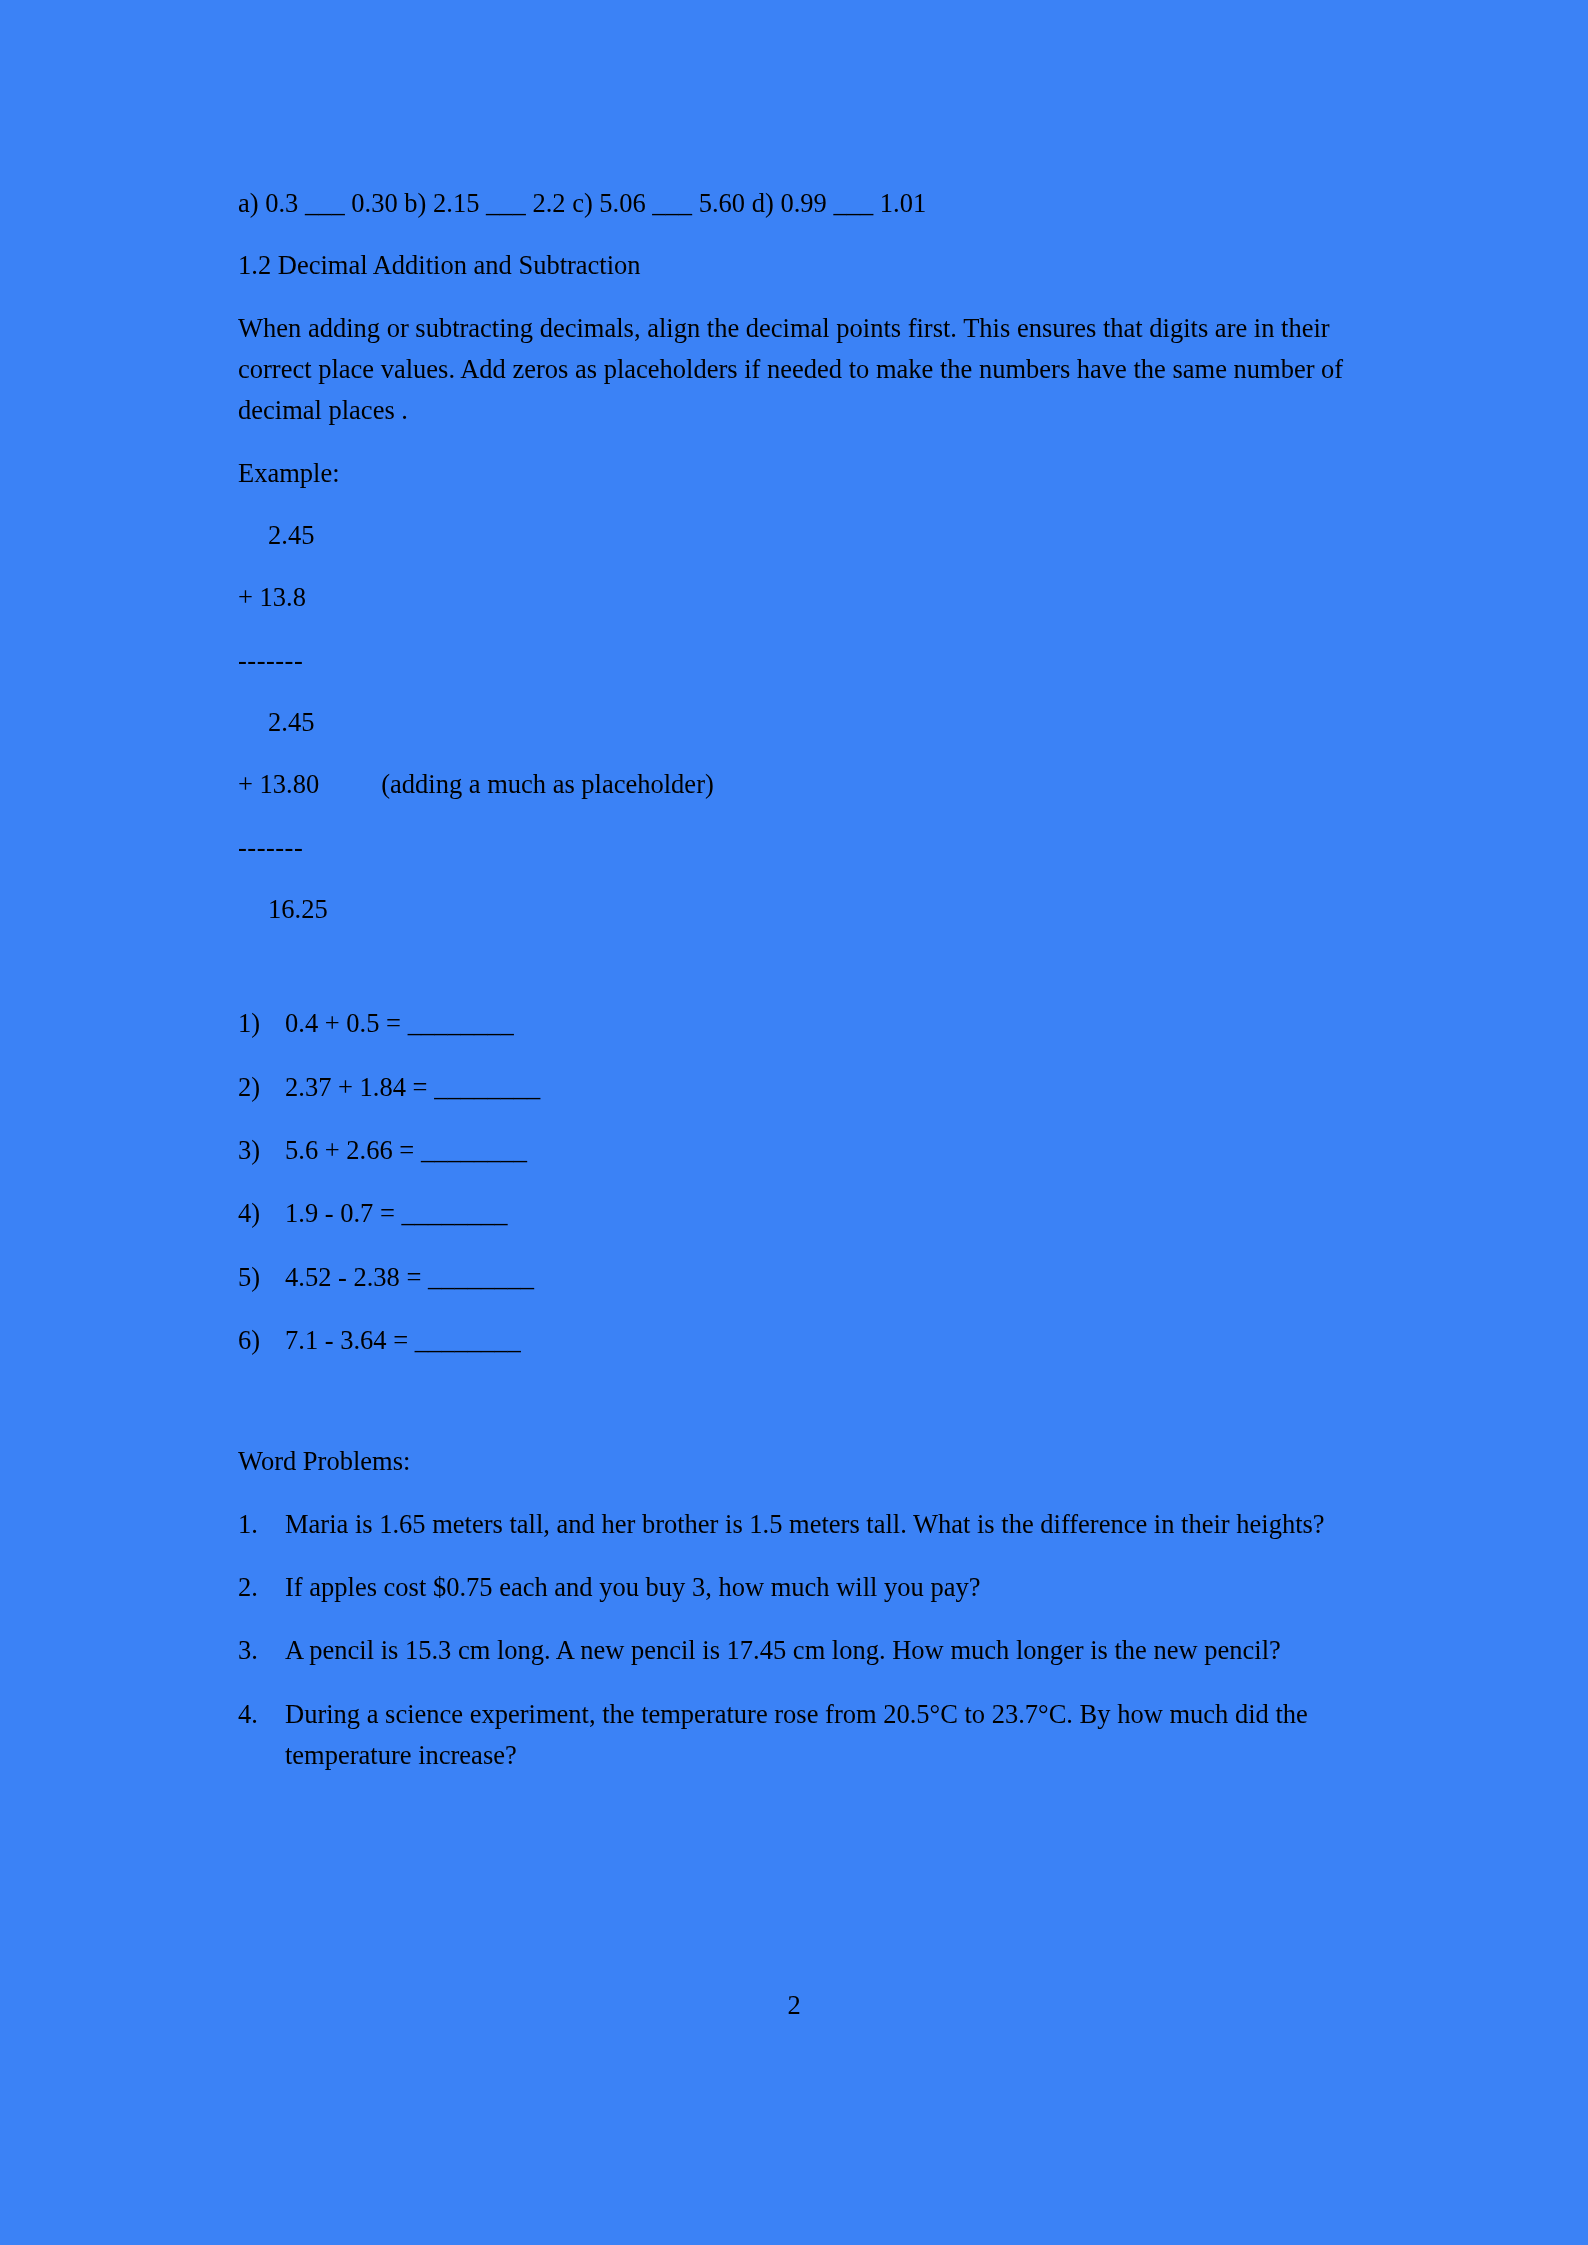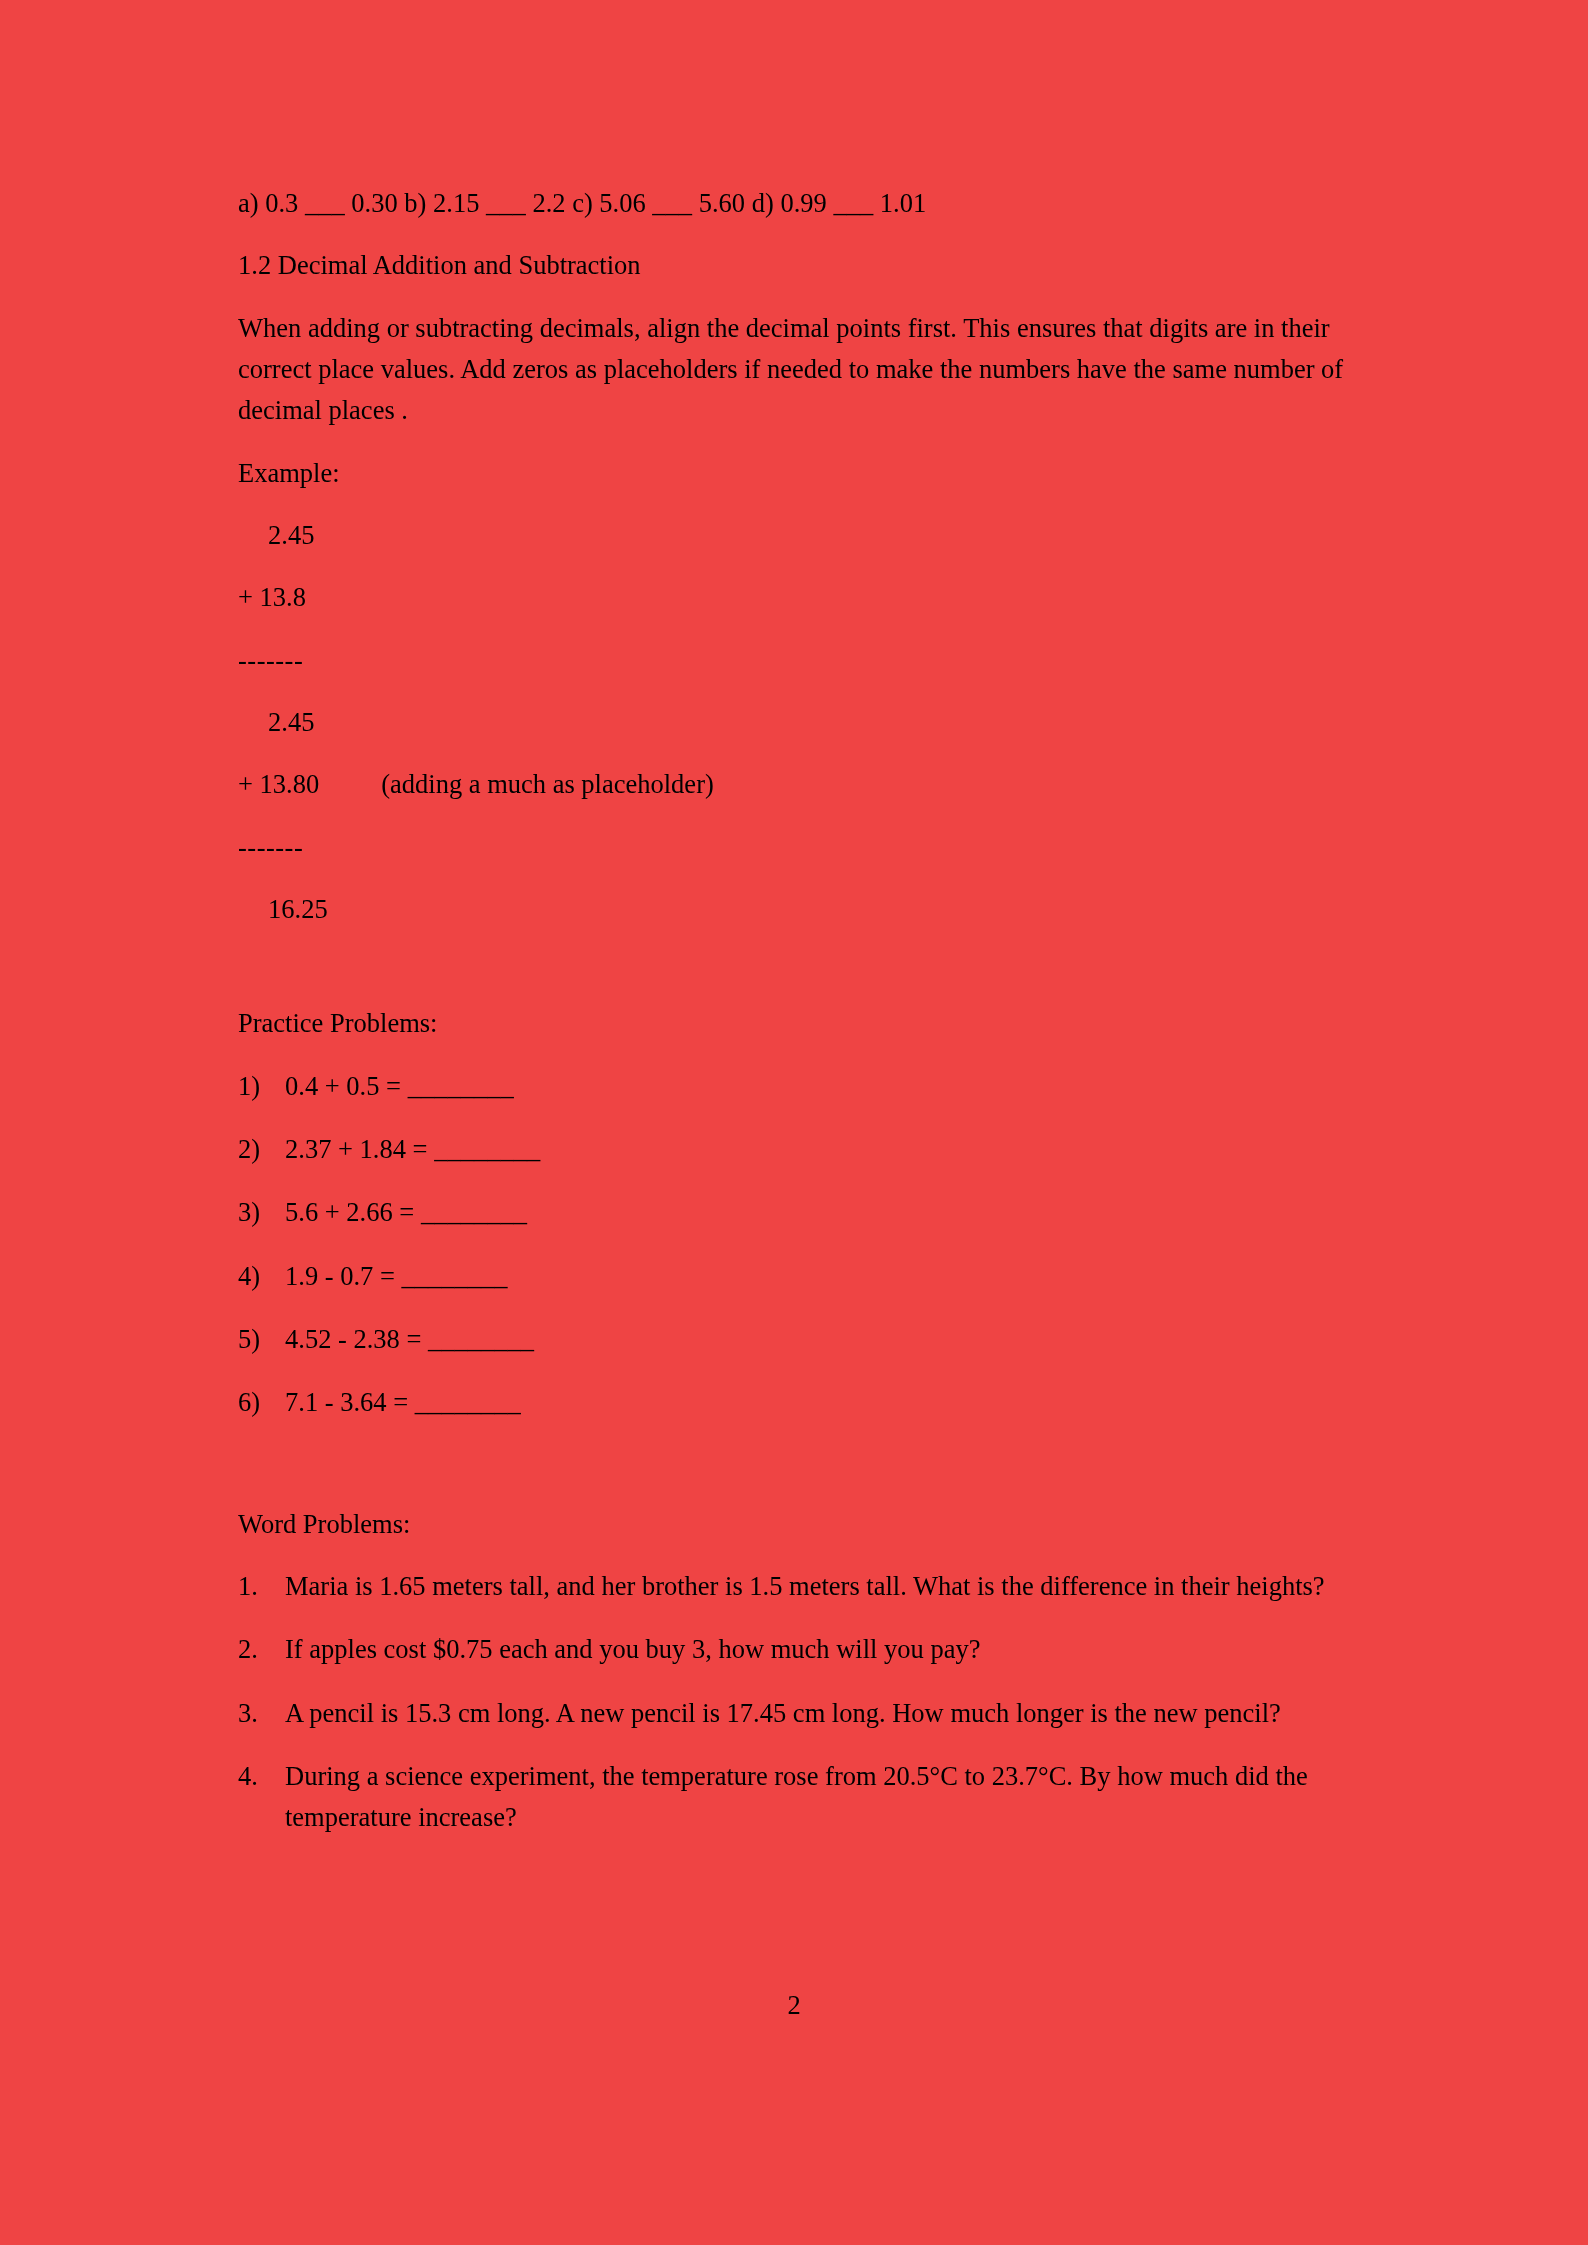--- a/index.html
+++ b/index.html
@@ -8,21 +8,21 @@
     background: #ffffff;
   }
   body {
     font-family: "Liberation Serif", "DejaVu Serif", serif;
     color: #000000;
   }
   .page {
     position: relative;
     width: 1588px;
     height: 2245px;
-    background: #ef4444;
+    background: #3b82f6;
     box-sizing: border-box;
     overflow: hidden;
   }
   .content {
     position: absolute;
     left: 238px;
     top: 183px;
     width: 1110px;
   }
   p {
@@ -140,21 +140,20 @@
     <p class="mono-line indent-2">2.45</p>
 
     <p class="mono-line"><span>+ 13.80</span><span class="comment">(adding a much as placeholder)</span></p>
 
     <p class="dash-line">-------</p>
 
     <p class="mono-line indent-2">16.25</p>
 
     <div class="gap-med"></div>
 
-    <p class="heading">Practice Problems:</p>
 
     <ol class="problems">
       <li>
         <span class="num">1)</span>
         <span class="txt">0.4 + 0.5 = ________</span>
       </li>
       <li>
         <span class="num">2)</span>
         <span class="txt">2.37 + 1.84 = ________</span>
       </li>

